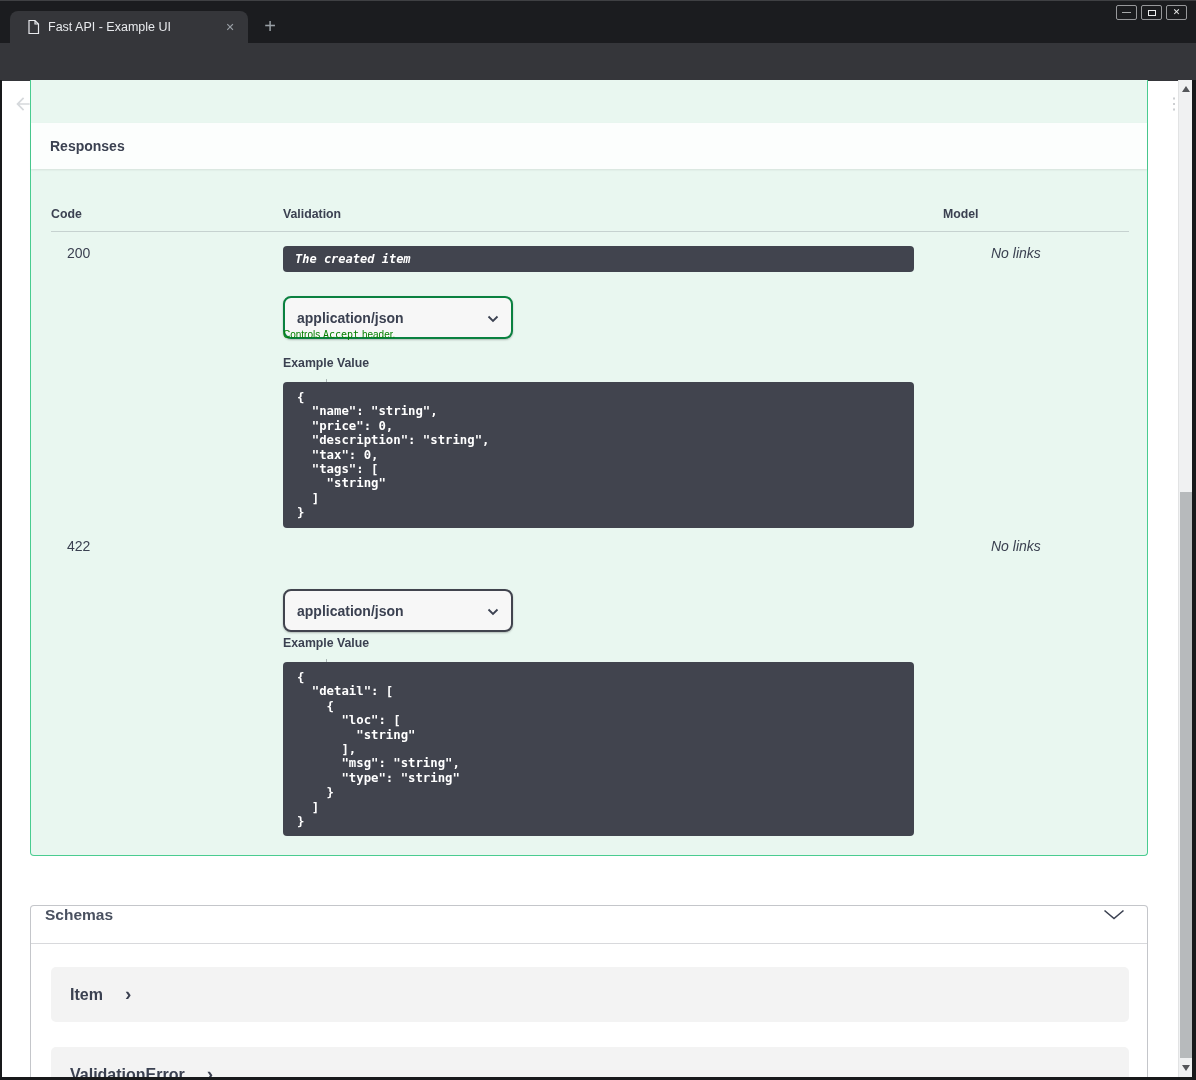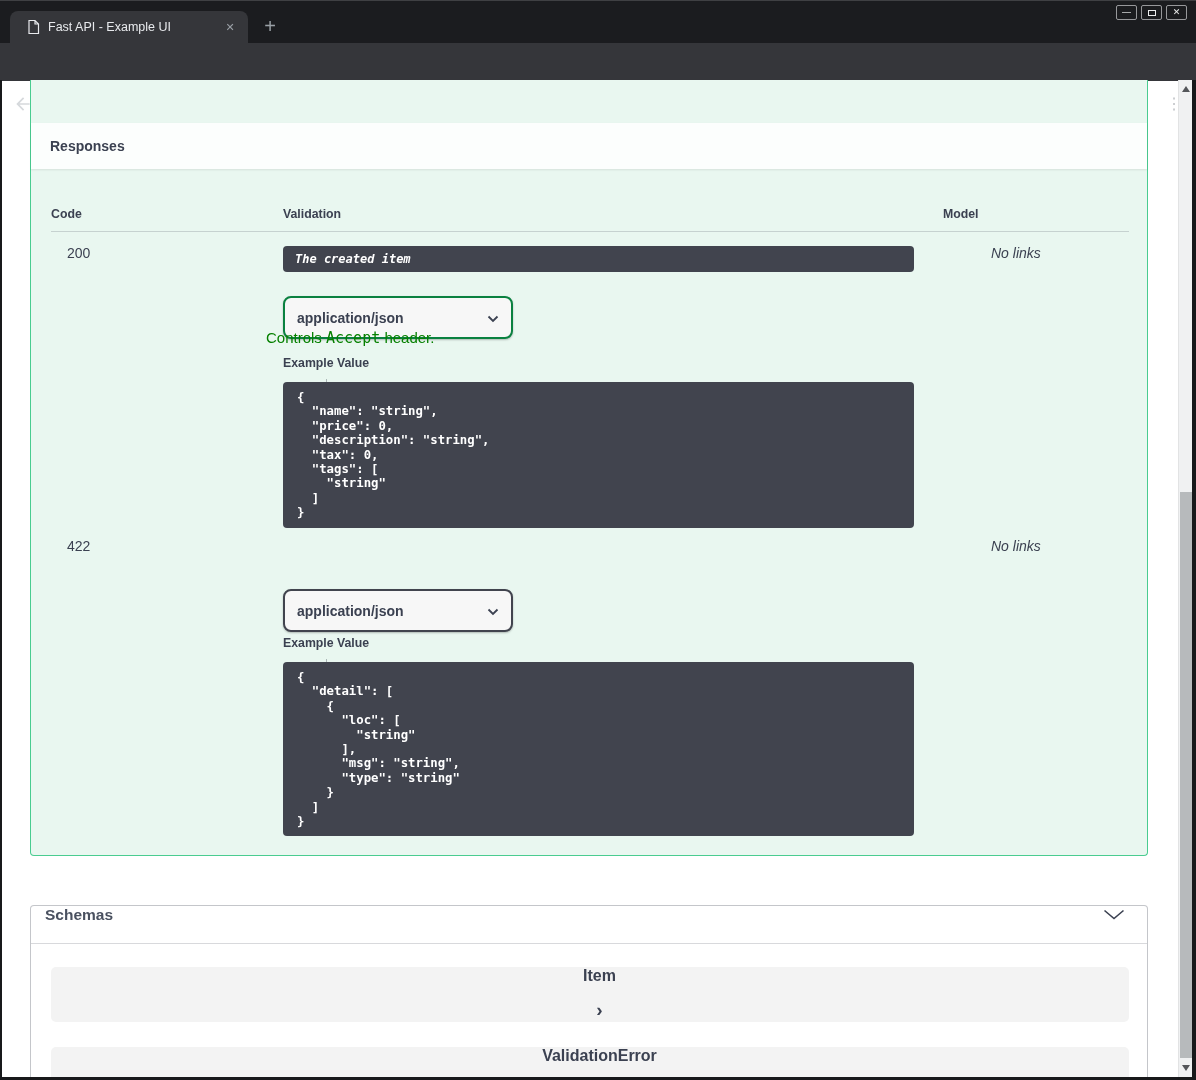--- a/index.html
+++ b/index.html
@@ -49,34 +49,34 @@
   .th-code  { left:20px;  top:127px; }
   .th-desc  { left:252px; top:127px; }
   .th-links { left:912px; top:127px; }
   .head-line { position:absolute; left:20px; top:151px; width:1078px; height:1px; background:rgba(59,65,81,.2); }
   .code-num { position:absolute; left:36px; font-size:14px; color:#3b4151; }
   .no-links { position:absolute; left:960px; font-size:14px; font-style:italic; color:#3b4151; }
   .desc-box { position:absolute; left:252px; width:631px; height:26px; background:#41444e; border-radius:4px; color:#fff; display:flex; align-items:center; padding-left:12px; font-family:"DejaVu Sans Mono", monospace; font-size:12px; font-style:italic; font-weight:700; }
   .media-select { position:absolute; left:252px; width:230px; height:43px; background:#f7f7f7; border-radius:8px; box-shadow:0 1px 2px rgba(0,0,0,.25); display:flex; align-items:center; justify-content:space-between; padding:16px 12px; font-size:14px; font-weight:700; color:#3b4151; cursor:pointer; }
   .media-select.green { border:2px solid #0a8140; }
   .media-select.dark  { border:2px solid #41444e; }
-  .accept-note { position:absolute; left:235px; font-size:15px; color:#068000; }
+  .accept-note { position:absolute; left:252px; font-size:10px; color:#068000; }
   .accept-note .mono { font-family:"DejaVu Sans Mono", monospace; }
   .extabs { position:absolute; left:252px; display:flex; align-items:center; gap:9px; font-size:12.3px; color:#3b4151;flex-direction:column; }
   .extab-active { font-weight:700; }
   .extab-div { width:1px; height:14px; background:rgba(59,65,81,.35); }
   .extab { font-weight:400; color:#4c5565; }
   .example { position:absolute; left:252px; width:631px; background:#41444e; border-radius:4px; padding:8px 14px; }
   .example pre { font-family:"DejaVu Sans Mono", monospace; font-size:12.3px; line-height:14.4px; font-weight:700; color:#fff; white-space:pre; }
 
   
   .schemas { position:absolute; left:30px; top:905px; width:1118px; height:300px; background:#fff; border:1px solid rgba(59,65,81,.3); border-radius:4px; }
   .schemas-header { position:absolute; left:0; top:0; width:100%; height:38px; border-bottom:1px solid rgba(59,65,81,.2); display:flex; justify-content:space-between; padding:0 22px 0 14px; cursor:pointer; }
   .schemas-title { font-size:15.5px; font-weight:700; color:#4a5160; }
-  .model-row { position:absolute; left:20px; width:1078px; height:55px; background:#f3f3f3; border-radius:5px; display:flex; align-items:center; padding-left:19px; gap:15px; cursor:pointer;flex-direction:column; }
+  .model-row { position:absolute; left:20px; width:1078px; height:55px; background:#f3f3f3; border-radius:5px; display:flex; align-items:center; padding-left:19px; gap:22px; cursor:pointer; }
   .model-row.r1 { top:61px; }
   .model-row.r2 { top:141px; }
   .model-name { font-size:16px; font-weight:700; color:#3b4151; }
   .model-arrow { font-size:19px; font-weight:700; color:#3b4151; line-height:1; padding-bottom:3px; }
 </style>
 </head>
 <body>
 
 <div class="screen">
 

